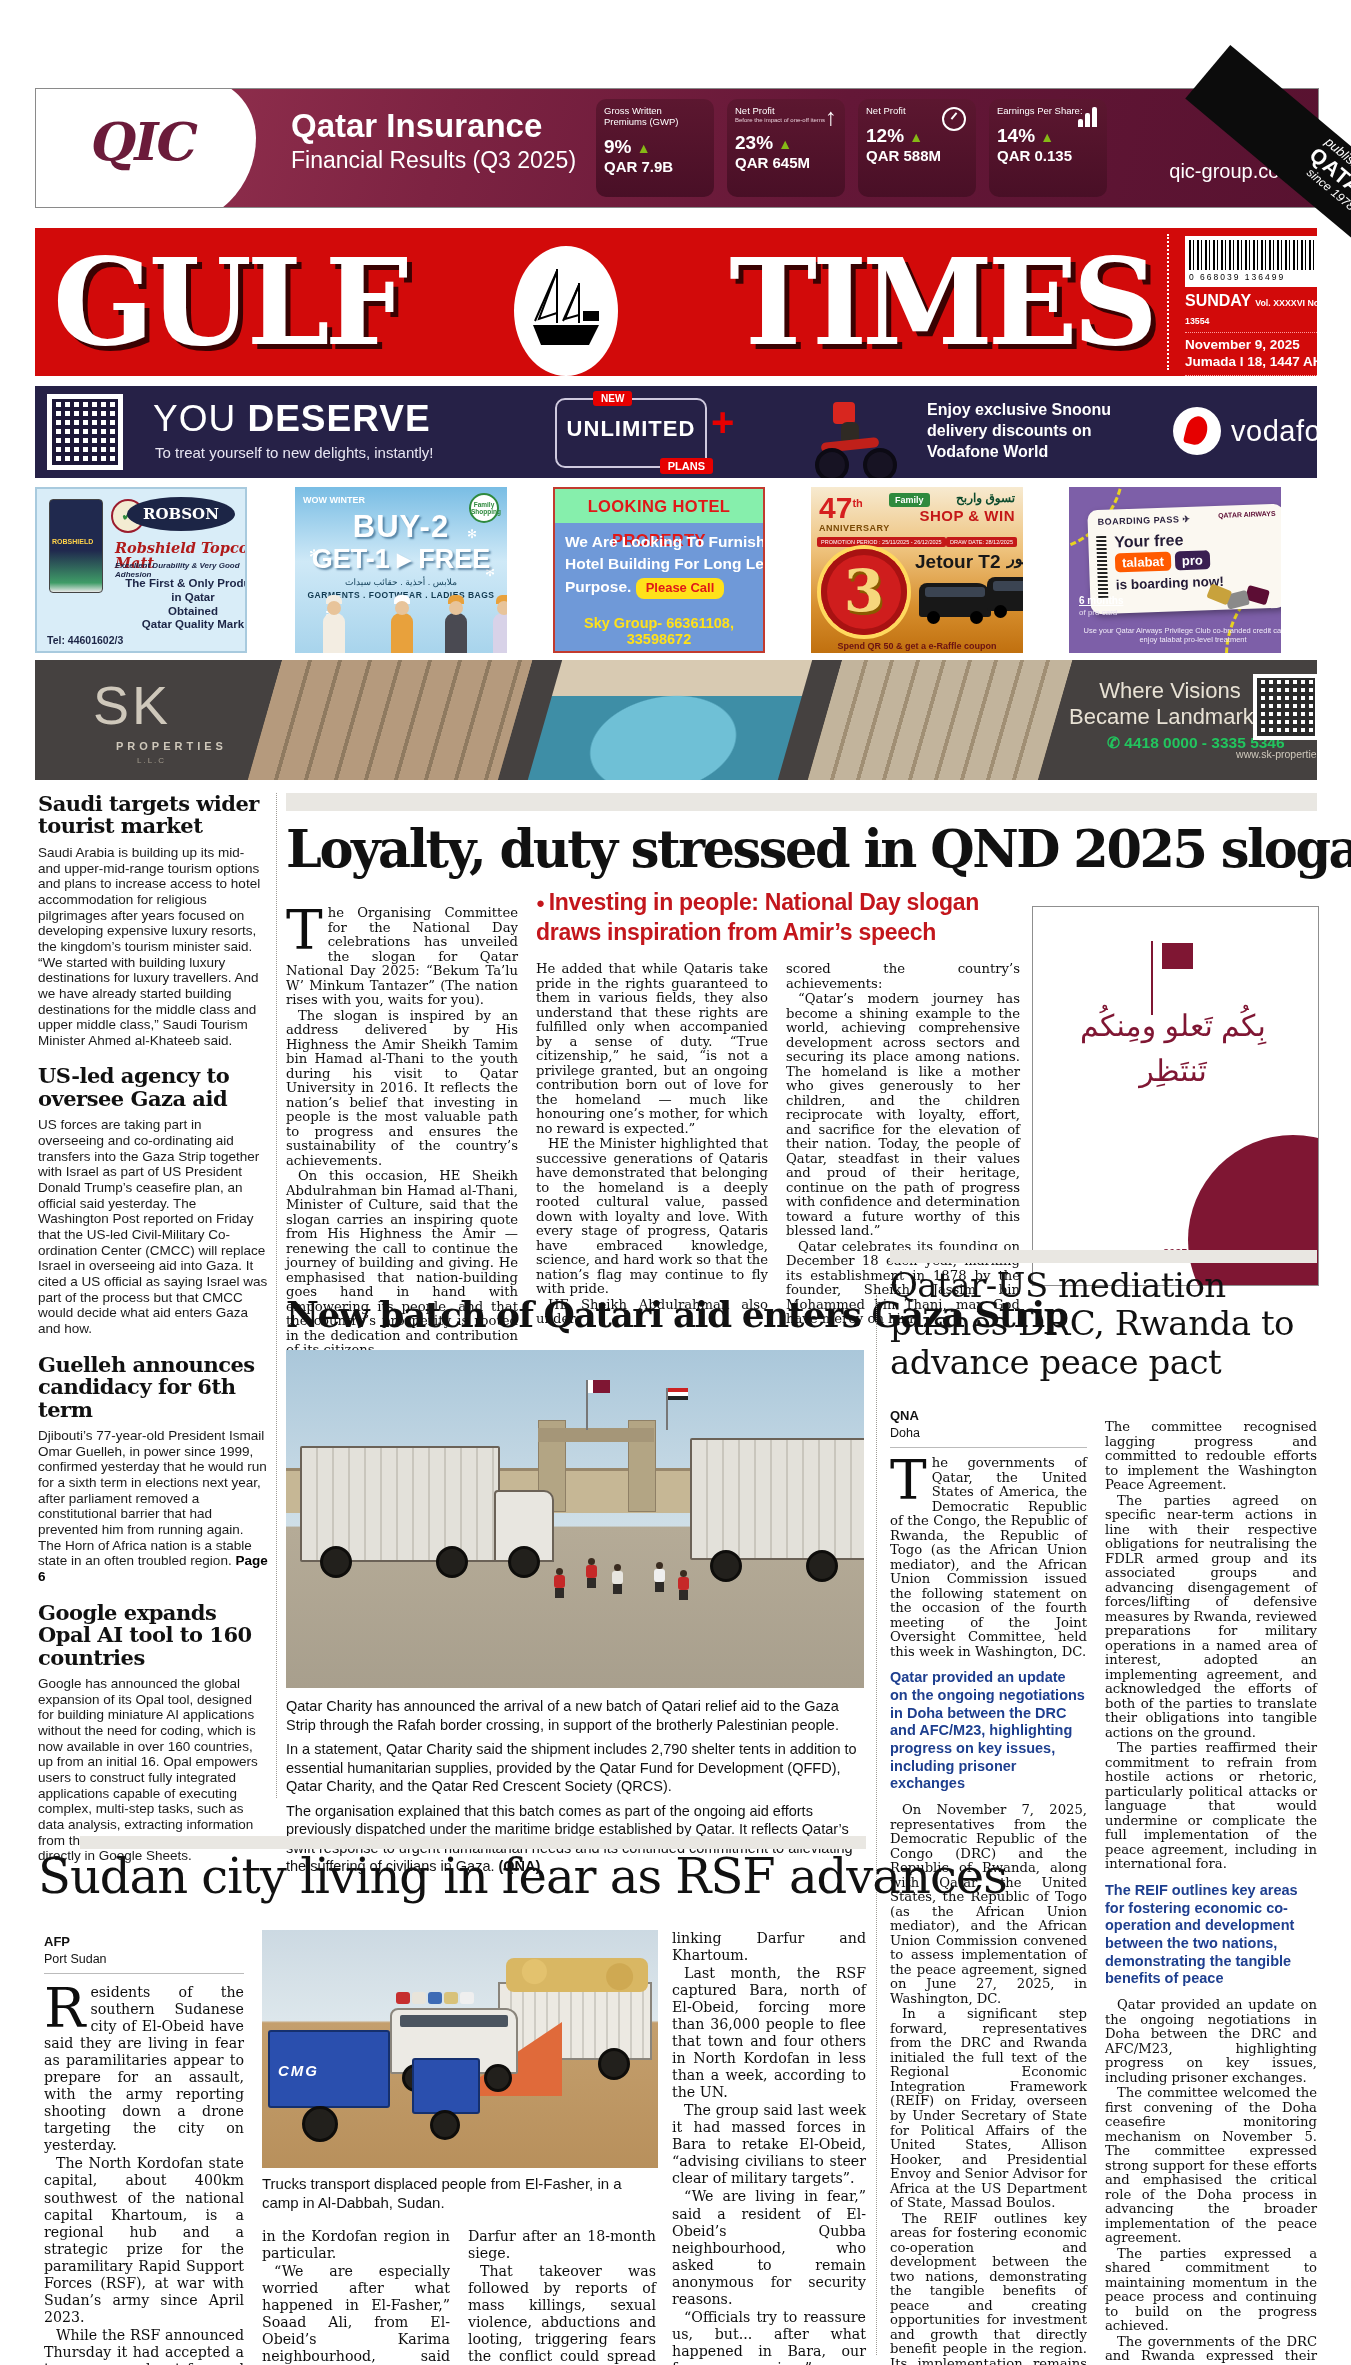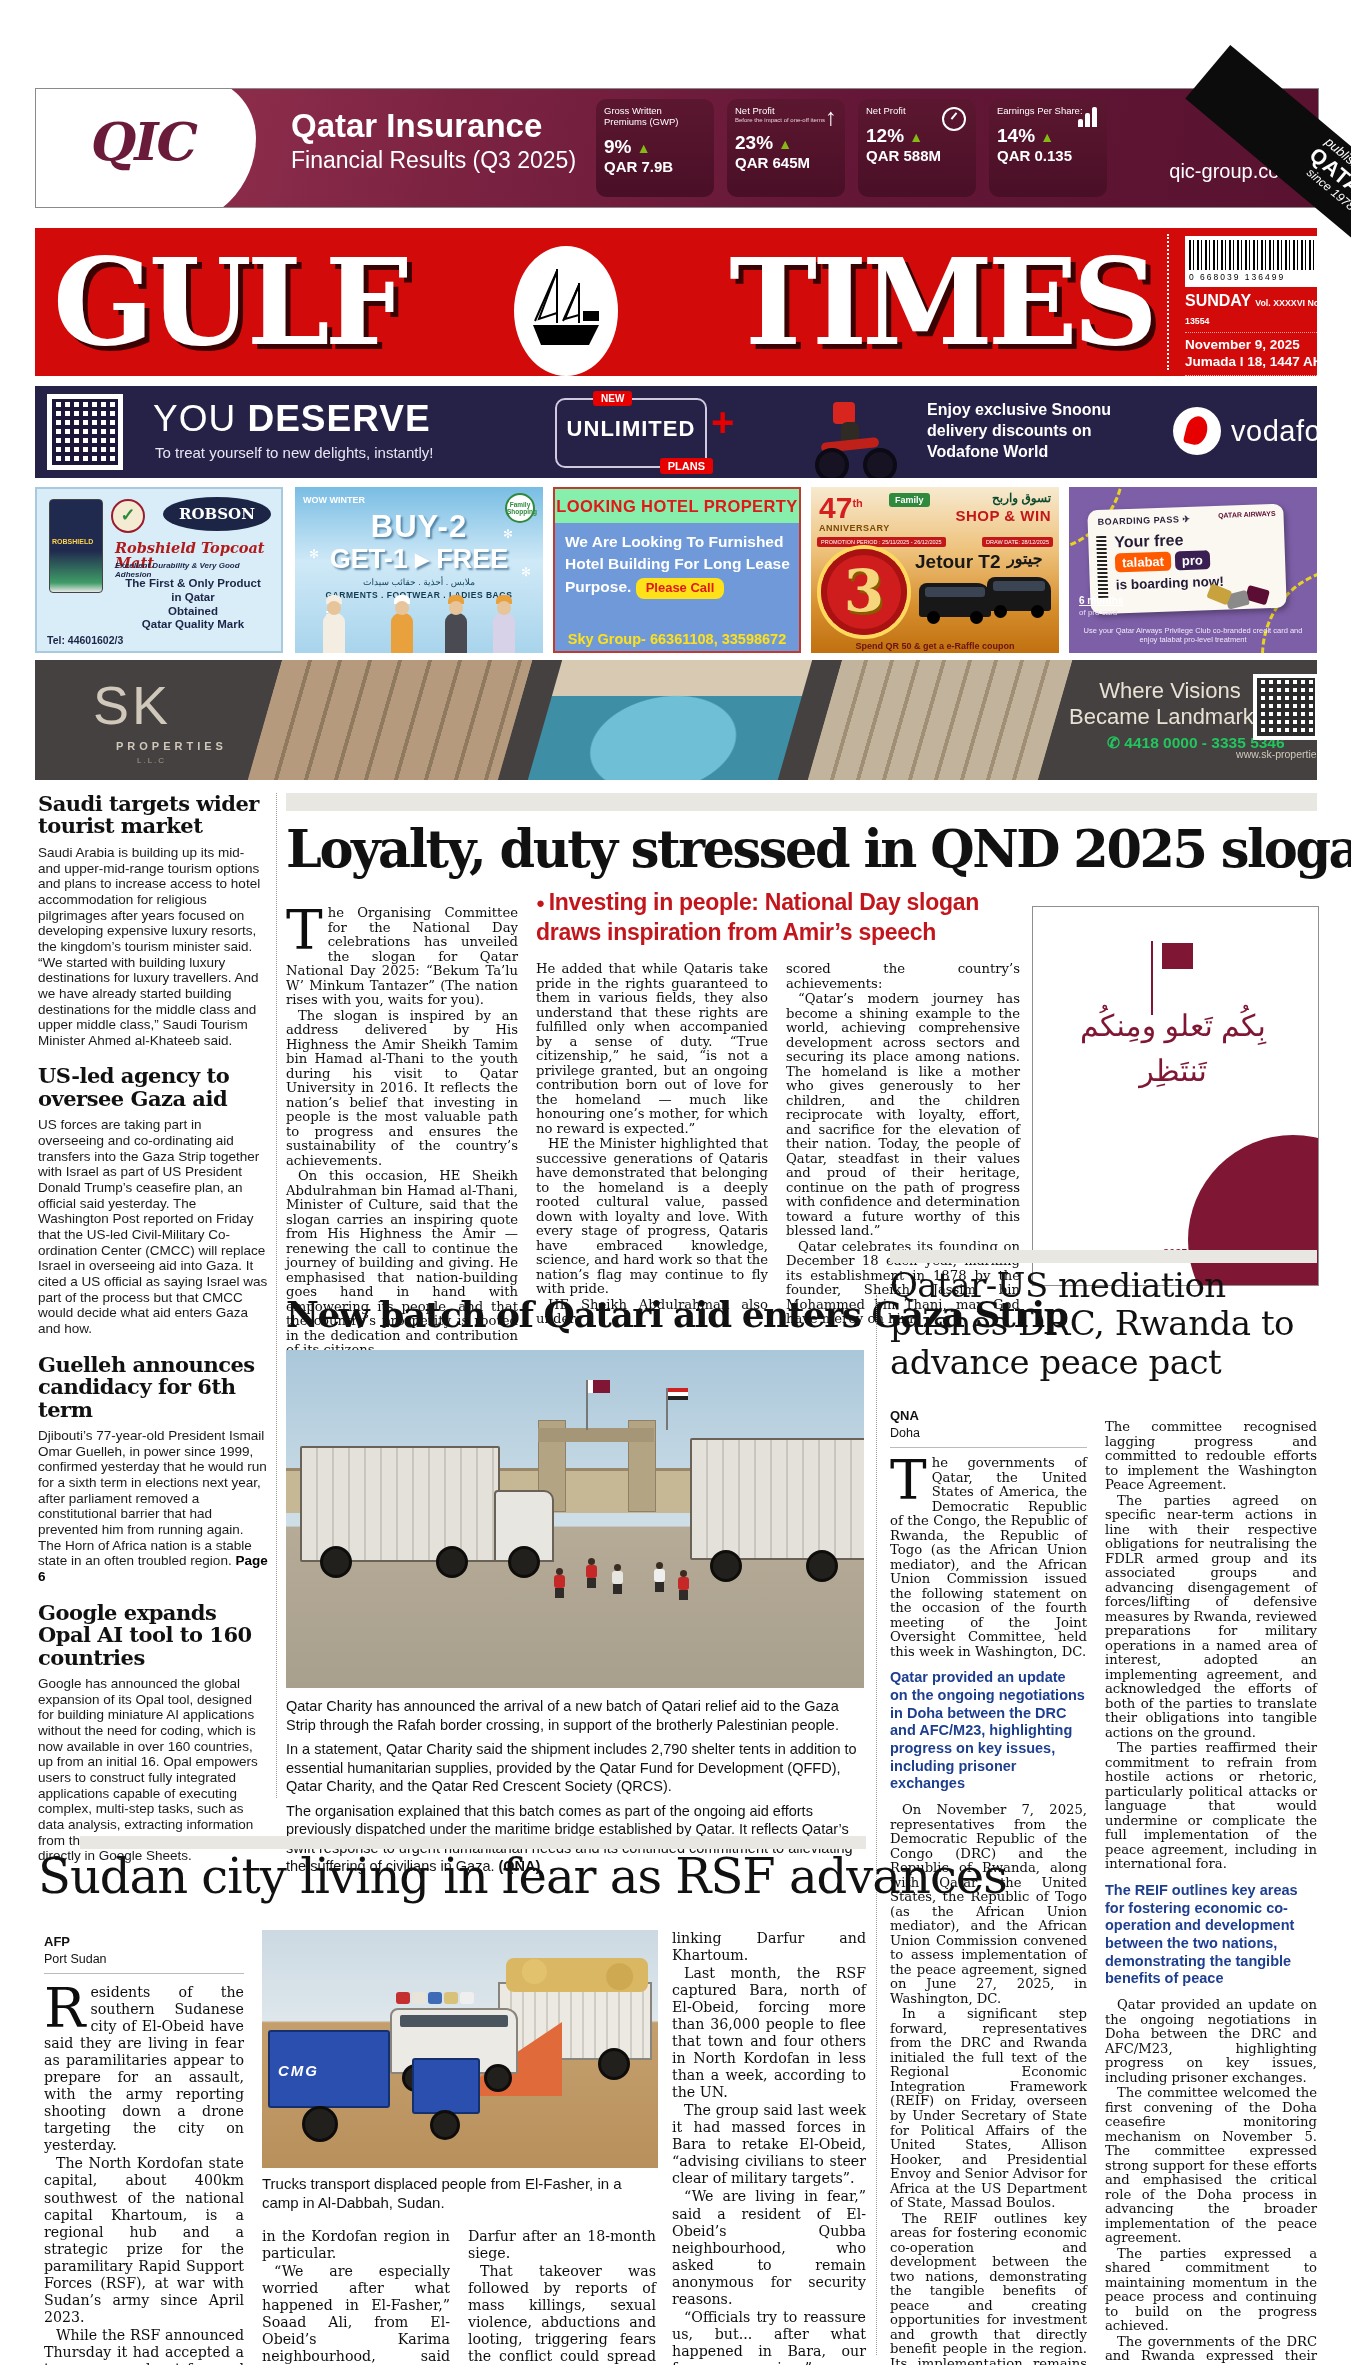--- a/index.html
+++ b/index.html
@@ -63,21 +63,21 @@
        padding:2px 8px;border-radius:3px;}
   .vplus{left:676px;top:14px;font-size:40px;color:#e60000;font-weight:bold;}
   .vpromo{left:892px;top:14px;width:218px;font-size:16px;font-weight:bold;line-height:1.3;}
   .vlogo{left:1138px;top:21px;display:flex;align-items:center;gap:10px;}
   .vcirc{width:48px;height:48px;background:#fff;border-radius:50%;position:relative;}
   .vdrop{position:absolute;left:13px;top:9px;width:21px;height:29px;background:#e60000;
        border-radius:50% 50% 50% 4px;transform:rotate(14deg);}
   .vword{font-size:29px;font-weight:500;letter-spacing:.5px;}
   .rider-wheel{width:26px;height:26px;border-radius:50%;background:#171323;border:4px solid #0c0a14;}
   
-  .ad{top:487px;width:248px;height:166px;overflow:hidden;box-sizing:border-box;}
+  .ad{top:487px;width:212px;height:166px;overflow:hidden;box-sizing:border-box;}
   #ad1{left:35px;background:#d9edf8;border:2px solid #a8cade;}
   .rob-oval{right:10px;top:8px;width:108px;height:34px;background:#1c2546;border-radius:50%;color:#fff;
       text-align:center;line-height:34px;font-size:15px;font-weight:bold;font-family:"DejaVu Serif",serif;}
   .rob-can{left:12px;top:10px;width:52px;height:92px;background:linear-gradient(180deg,#20294e 55%,#3f9c67 90%,#e8e8e8 100%);border-radius:4px;border:1px solid #444;}
   .rob-can span{position:absolute;left:2px;top:38px;color:#ffd24a;font-size:7px;font-weight:bold;}
   .rob-script{left:78px;top:52px;width:162px;color:#b01b1b;font-family:"DejaVu Serif",serif;font-style:italic;
       font-size:14.5px;font-weight:bold;line-height:1;}
   .rob-sub{left:78px;top:72px;width:162px;color:#1c2546;font-size:8px;font-weight:bold;font-style:italic;}
   .rob-lines{left:70px;top:88px;width:172px;color:#1c2546;font-size:11.5px;font-weight:bold;text-align:center;line-height:1.2;}
   .rob-tel{left:10px;top:145px;font-size:10.5px;font-weight:bold;color:#1c2546;}

